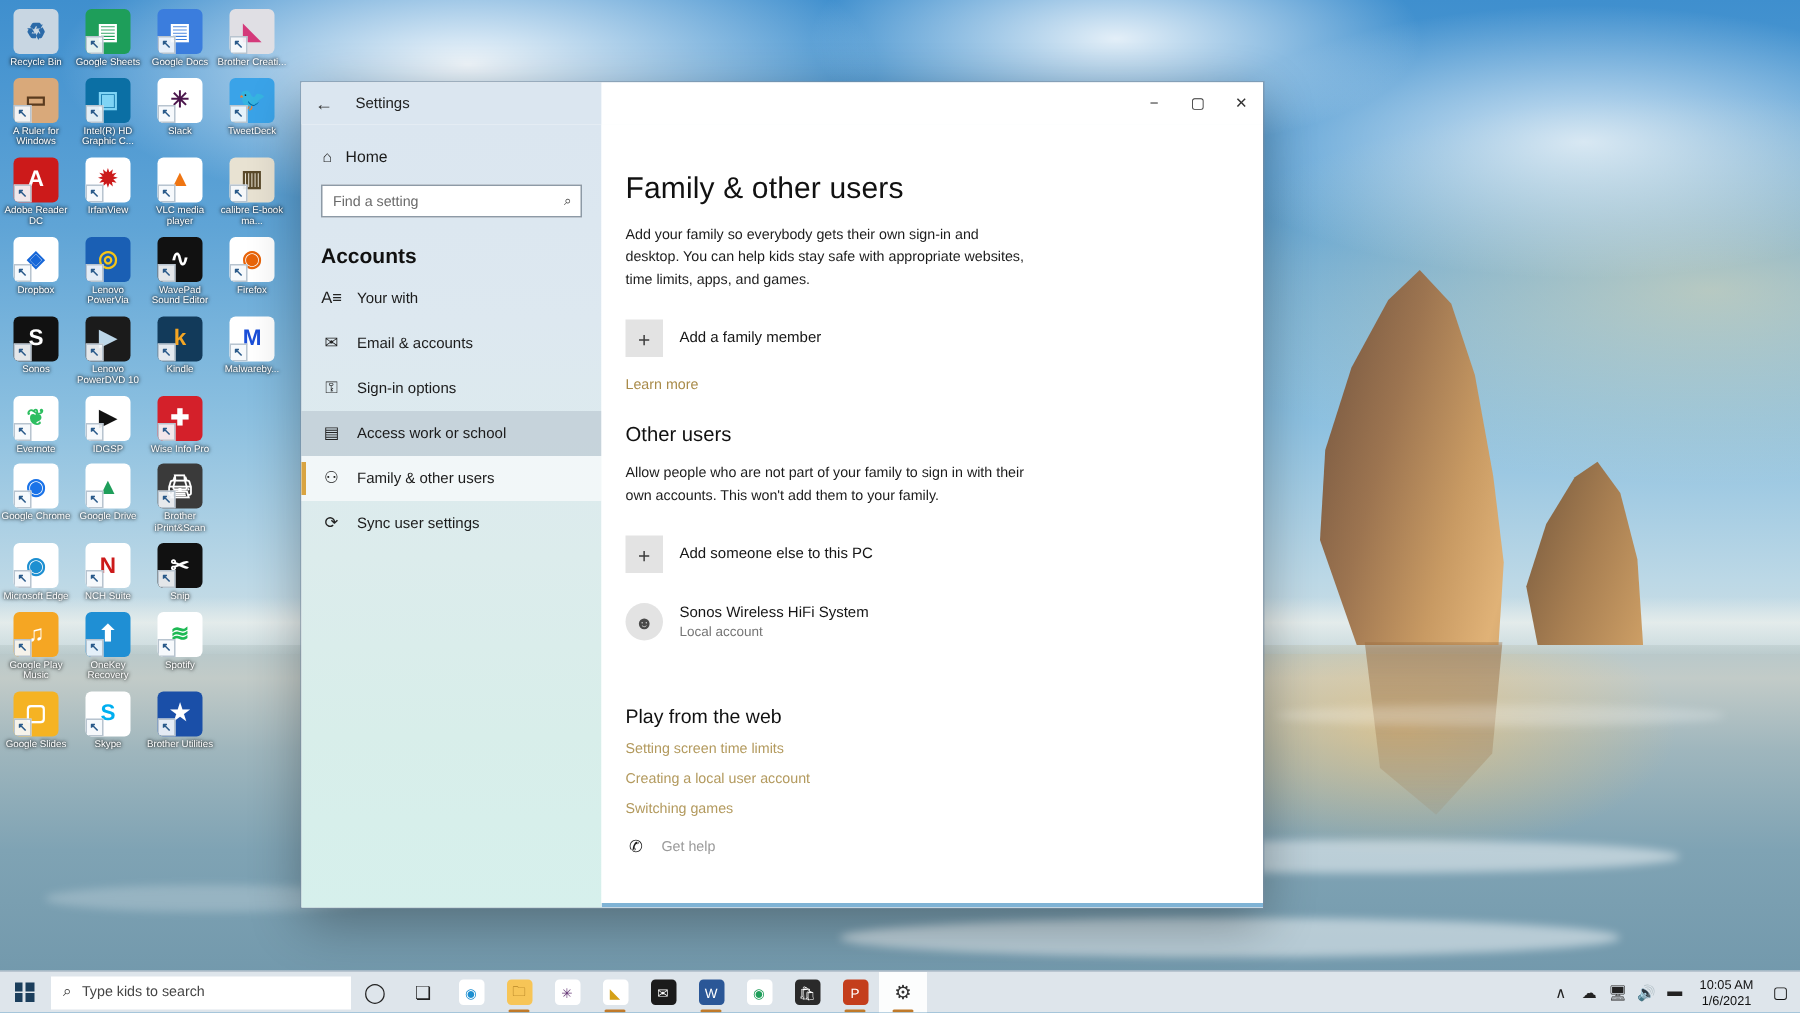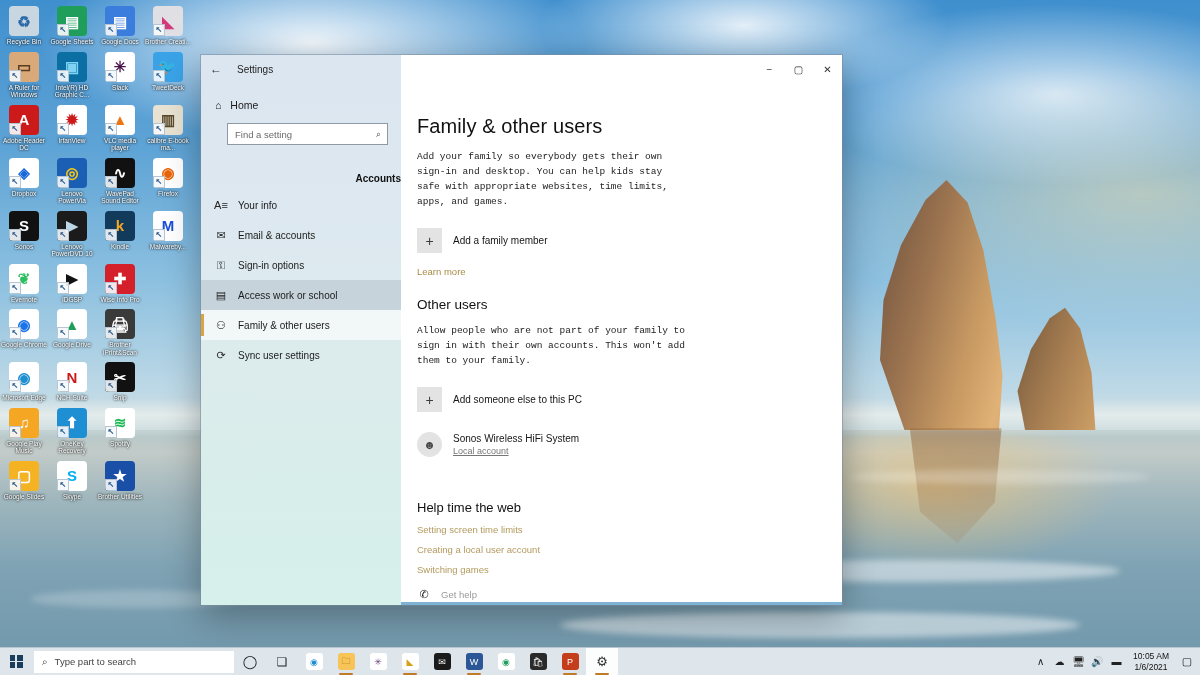--- a/index.html
+++ b/index.html
@@ -137,39 +137,38 @@
   #sidebar {
     width: 200px; flex: none;
     background: linear-gradient(to bottom, #dbe6f0 0%, #dde8f0 25%, #dcecec 55%, #d8eeea 78%, #d6f0ec 100%);
     padding-top: 10px;
     display: flex; flex-direction: column;
   }
   .home-row {
     display: flex; align-items: center; gap: 9px;
     padding: 6px 0 6px 14px; cursor: pointer; font-size: 10.5px; color: #1b1b1b;
   }
-  #search-wrap { padding: 6px 13px 0 26px; }
+  #search-wrap { padding: 6px 13px 0 13px; }
   #search-box {
     position: relative; height: 22px; background: #fff;
     border: 1px solid #8d9aa6; display: flex; align-items: center;
   }
   #search-box input {
     flex:1; border: none; outline: none; background: transparent;
     font-size: 9.5px; color: #333; padding: 0 20px 0 7px;
     font-family: "Liberation Sans", sans-serif;
   }
   #search-box input::placeholder { color: #6a6a6a; }
   #search-icon {
     position: absolute; right: 6px; top: 50%; transform: translateY(-50%);
     font-size: 9px; color: #444; cursor: pointer;
   }
   #accounts-head {
-    font-size: 10px; font-weight: bold; color: #111;
-    padding: 28px 0 6px 13px;
-    text-align: right;
+    font-size: 14px; font-weight: bold; color: #111;
+    padding: 17px 0 6px 13px;
   }
   .nav-item {
     display: flex; align-items: center; gap: 10px;
     height: 30px; padding-left: 13px; font-size: 10px; color: #1b1b1b;
     cursor: pointer; position: relative;
   }
   .nav-item .nav-ico { width: 14px; text-align:center; font-size: 11px; color: #222; line-height:1; }
   .nav-item.hovered { background: rgba(170,185,195,.45); }
   .nav-item.selected { background: rgba(255,255,255,.62); }
   .nav-item.selected::before {
@@ -177,21 +176,21 @@
     width: 3px; background: #d9a441;
   }
 
   
   #content {
     flex: 1; background: #fff; padding: 32px 0 0 16px;
     overflow: hidden; position: relative;
   }
   #page-title { font-size: 20px; font-weight: normal; color: #111; letter-spacing: .1px; }
   .sec-head { font-size: 13.5px; color: #111; margin-top: 18px; }
-  .sec-desc { font-size: 9.5px; color: #1c1c1c; line-height: 15px; margin-top: 11px; max-width: 272px; font-family: Liberation Mono, monospace; }
+  .sec-desc { font-size: 9.5px; color: #1c1c1c; line-height: 15px; margin-top: 11px; max-width: 272px; }
   .action-row {
     display: flex; align-items: center; gap: 11px; margin-top: 16px; cursor: pointer;
     width: 300px; padding: 3px 0;
   }
   .plus-box {
     width: 25px; height: 25px; background: #e3e3e3; color: #3d3d3d;
     display: flex; align-items: center; justify-content: center;
     font-size: 14px; line-height: 1; flex: none;
   }
   .action-label { font-size: 10px; color: #161616; }
@@ -202,21 +201,21 @@
   .user-row {
     display: flex; align-items: center; gap: 11px; margin-top: 14px; cursor: pointer;
     width: 300px; padding: 3px 0;
   }
   .avatar {
     width: 25px; height: 25px; border-radius: 50%;
     background: #e3e3e3; color: #4a4a4a; flex: none;
     display: flex; align-items: center; justify-content: center; font-size: 12px;
   }
   .user-name { font-size: 10px; color: #161616; line-height: 13px; }
-  .user-sub { font-size: 9px; color: #767676; line-height: 12px; text-decoration: underline; }
+  .user-sub { font-size: 9px; color: #767676; line-height: 12px; }
 
   #help-head { font-size: 13px; color: #111; margin-top: 40px; }
   .help-link {
     display: block; font-size: 9.5px; color: #b39a5e; margin-top: 9px; cursor: pointer;
   }
   .foot-row {
     display: flex; align-items: center; gap: 10px; margin-top: 13px; cursor: pointer;
     width: 180px;
   }
   .foot-ico { width: 14px; text-align: center; font-size: 11px; color: #1b1b1b; }
@@ -476,21 +475,21 @@
             <input type="text" placeholder="Find a setting" style="">
             <span id="search-icon">⌕</span>
           </div>
         </div>
 
         <div id="accounts-head">Accounts</div>
 
         <div id="nav-list">
             <div class="nav-item">
               <span class="nav-ico">A≡</span>
-              <span>Your info</span>
+              <span>Your with</span>
             </div>
             <div class="nav-item">
               <span class="nav-ico">✉</span>
               <span>Email &amp; accounts</span>
             </div>
             <div class="nav-item">
               <span class="nav-ico">⚿</span>
               <span>Sign-in options</span>
             </div>
             <div class="nav-item hovered">
@@ -530,21 +529,21 @@
         <div id="accounts-list">
             <div class="user-row">
               <div class="avatar">☻</div>
               <div>
                 <div class="user-name">Sonos Wireless HiFi System</div>
                 <div class="user-sub">Local account</div>
               </div>
             </div>
           </div>
 
-        <div id="help-head">Help time the web</div>
+        <div id="help-head">Play from the web</div>
         <div id="help-links">
             <div class="help-link">Setting screen time limits</div>
             <div class="help-link">Creating a local user account</div>
             <div class="help-link">Switching games</div>
           </div>
         <div id="help-footer">
             <div class="foot-row">
               <span class="foot-ico">✆</span>
               <span class="foot-lbl">Get help</span>
             </div>
@@ -561,21 +560,21 @@
       <span class="winlogo">
           <i></i>
           <i></i>
           <i></i>
           <i></i>
         </span>
     </div>
 
     <div id="tb-search">
       <span class="mag">⌕</span>
-      <span class="ph">Type part to search</span>
+      <span class="ph">Type kids to search</span>
     </div>
 
     <div class="tb-icon">
       <span style="font-size:13px;color:#222;">◯</span>
     </div>
     <div class="tb-icon">
       <span style="font-size:12px;color:#222;">❏</span>
     </div>
 
     <div id="pinned-list" style="display:flex;">

